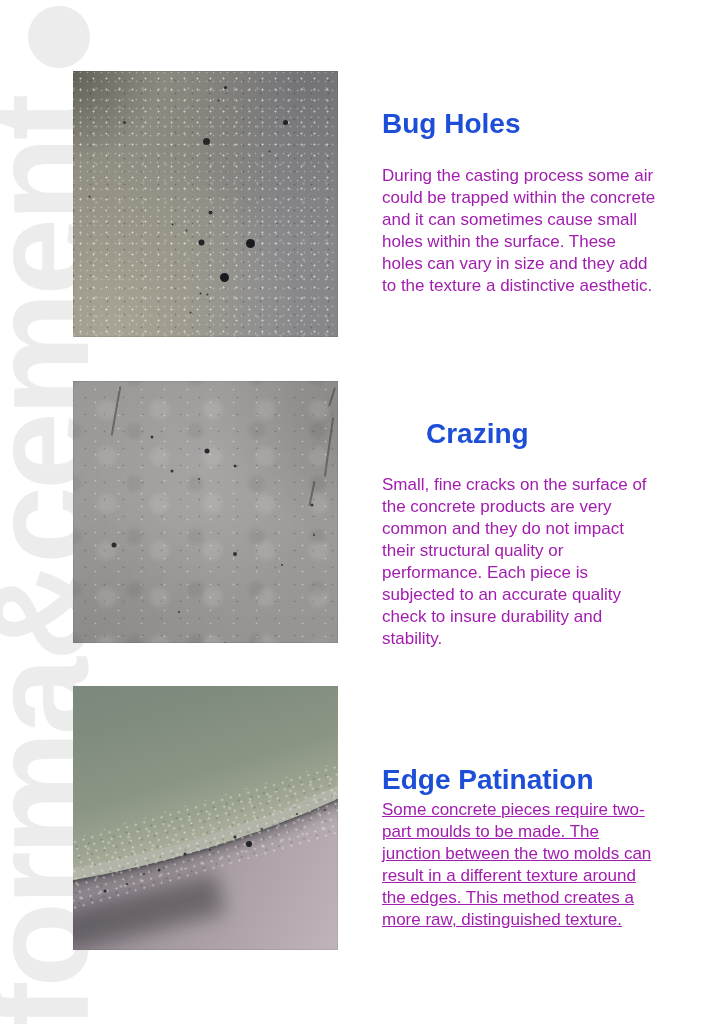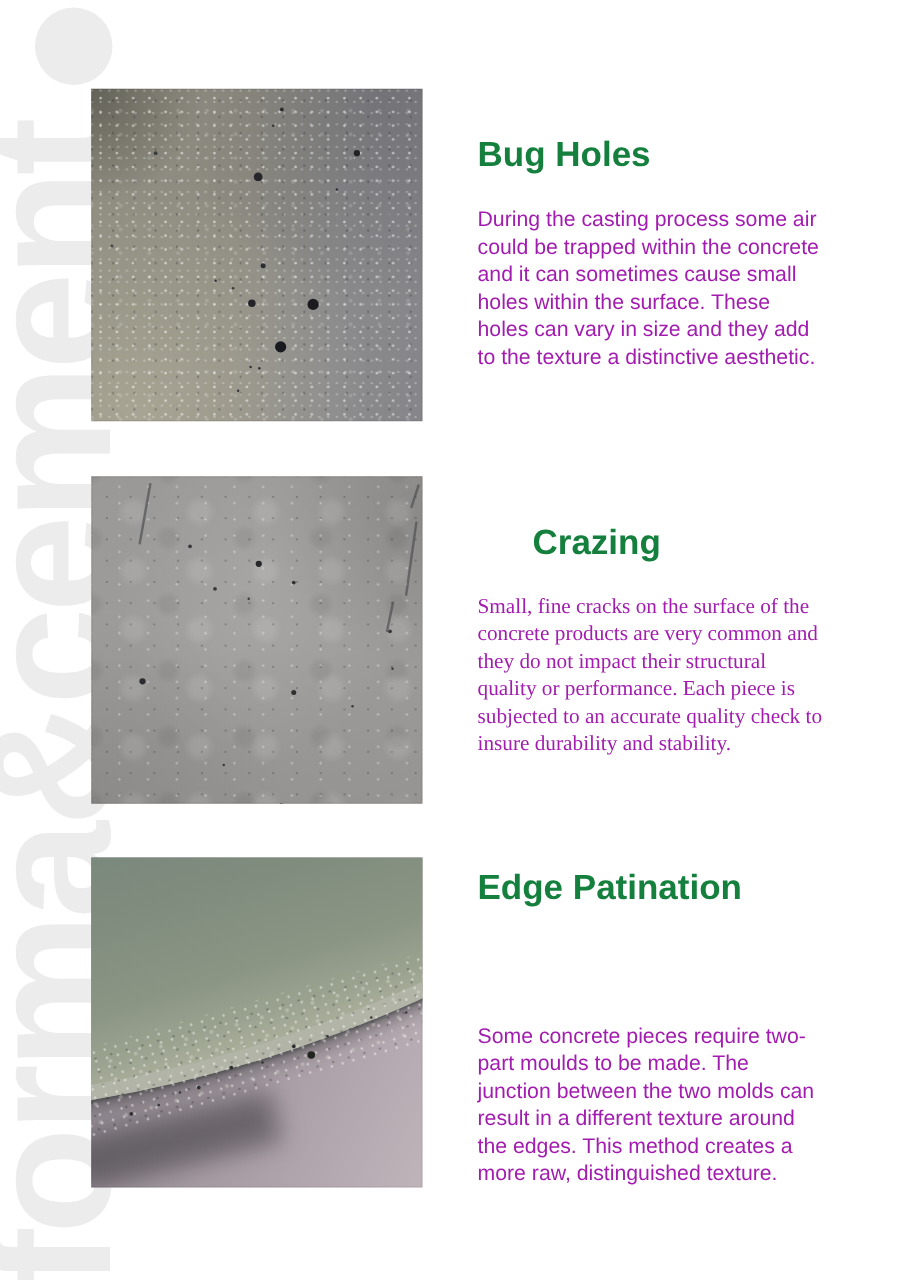--- a/index.html
+++ b/index.html
@@ -114,28 +114,28 @@
     box-shadow:
       110px 166px 0 -0.5px #2e3030, 174px 156px 0 1px #222424, 187px 141px 0 -1px #333534,
       160px 149px 0 -0.5px #2e3030, 84px 182px 0 -0.5px #303232, 69px 186px 0 -1px #383a3a,
       135px 162px 0 -1px #333534, 222px 126px 0 -1px #3a3c3a, 235px 132px 0 -1.5px #404241,
       52px 196px 0 -1px #333534, 30px 203px 0 -0.5px #2e3030, 98px 174px 0 -1.5px #3d3f3e,
       205px 135px 0 -1.5px #404241, 250px 122px 0 -1px #3a3c3a;
   }
   
   .title{
     position:absolute;left:382px;width:290px;margin:0;
-    font-size:28px;line-height:36px;font-weight:bold;color:#15803d;
+    font-size:28px;line-height:36px;font-weight:bold;color:#1d4ed8;
   }
-  #t1{top:106px;} #t2{top:416px;margin-left:44px;} #t3{top:692px;}
+  #t1{top:106px;} #t2{top:416px;margin-left:44px;} #t3{top:762px;}
   .para{
     position:absolute;left:382px;width:276px;margin:0;
     font-size:17px;line-height:22px;color:#a21caf;
   }
-  #b1{top:165px;} #b2{top:474px;font-family:Liberation Serif, serif;} #b3{top:818px;}
+  #b1{top:165px;} #b2{top:474px;} #b3{top:799px;text-decoration:underline;}
 </style>
 </head>
 <body>
 
 <div>
 
   <div class="wm-dot"></div>
   <div class="wm-text">forma&amp;cement</div>
 
   <figure class="photo" id="ph1">

